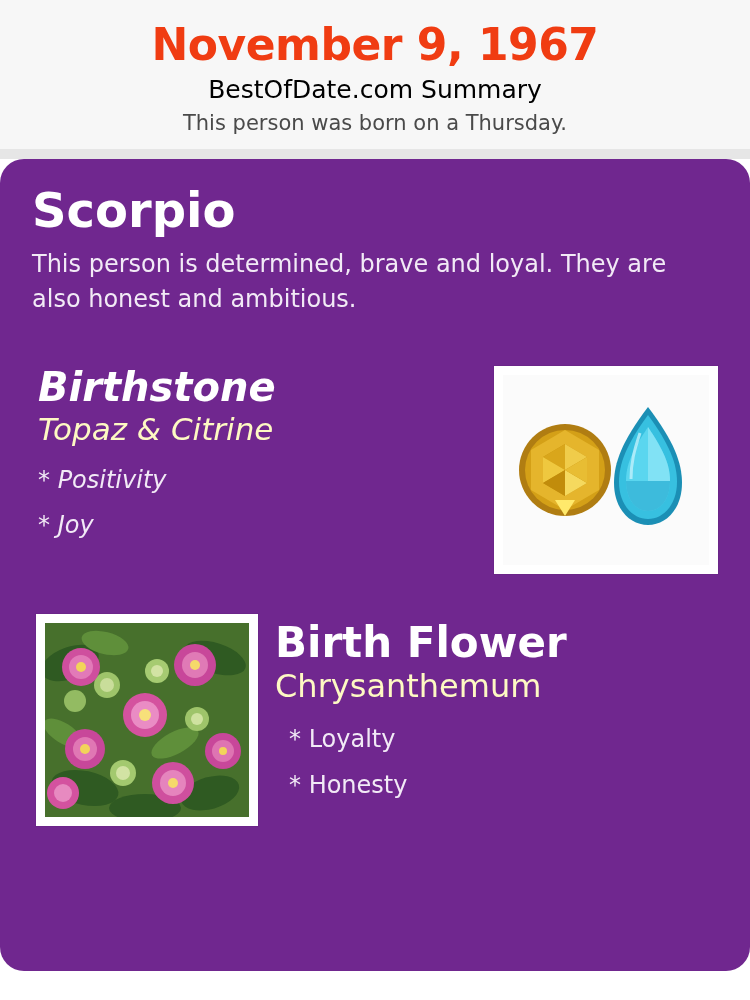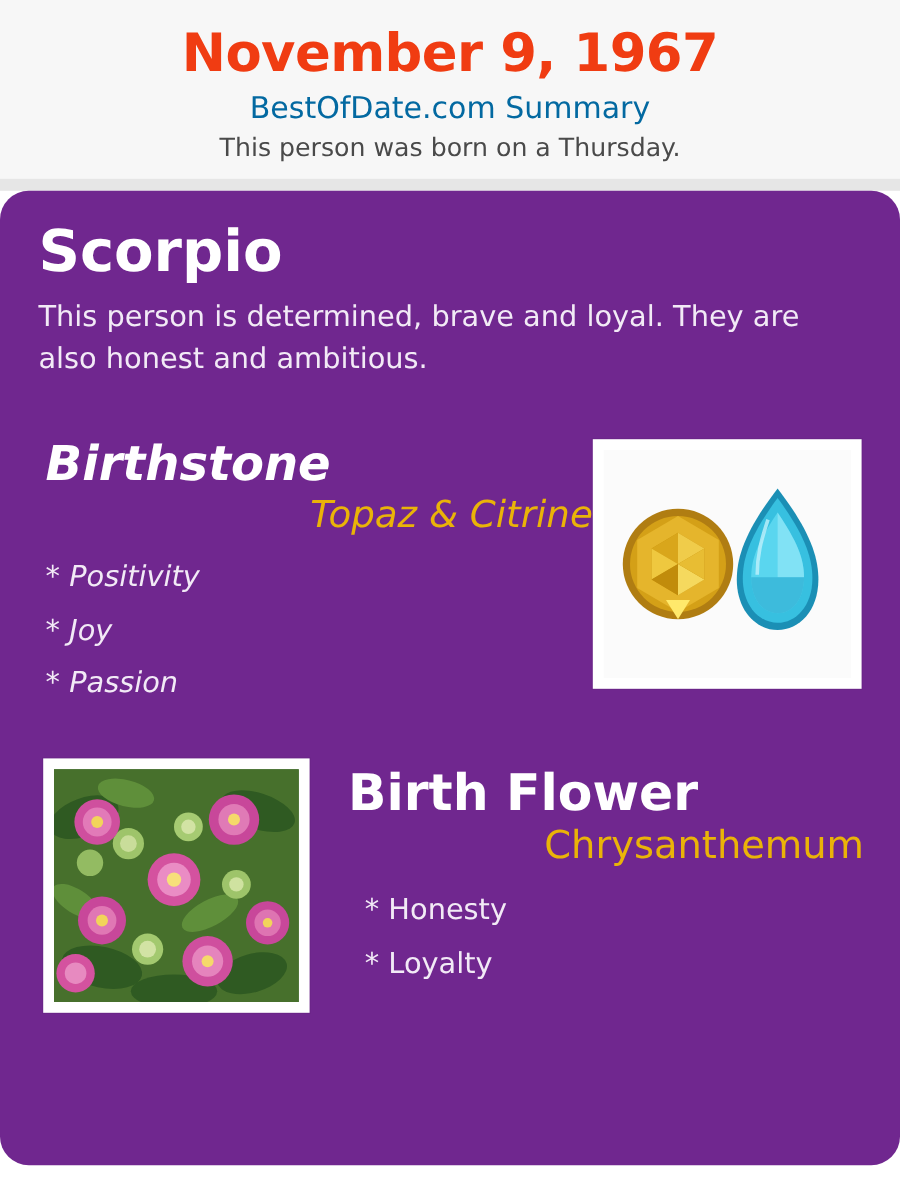--- a/index.html
+++ b/index.html
@@ -29,21 +29,21 @@
   }
   .header-date {
     color: #f03c12;
     font-size: 44px;
     font-weight: bold;
     line-height: 1.05;
     letter-spacing: -0.5px;
     margin: 0 0 8px 0;
   }
   .header-site {
-    color: #0369a1;
+    color: #000000;
     font-size: 25px;
     line-height: 1.15;
     margin: 0 0 6px 0;
   }
   .header-sub {
     color: #4a4a4a;
     font-size: 21px;
     line-height: 1.15;
     margin: 0;
   }
@@ -95,22 +95,21 @@
     font-size: 40px;
     font-weight: bold;
     line-height: 1.08;
     margin: 0 0 2px 0;
     color: #ffffff;
   }
   .section-sub {
     font-size: 31px;
     line-height: 1.2;
     margin: 0 0 10px 0;
-    color: #eab308;
-    text-align: right;
+    color: #fef9c3;
   }
   .bullets {
     list-style: none;
     margin: 0;
     padding: 0;
   }
   .bullets li {
     font-size: 24px;
     line-height: 1.86;
     color: #f2eaf6;
@@ -147,21 +146,21 @@
     flex: 0 0 auto;
   }
   .flower-canvas {
     width: 100%;
     height: 100%;
     display: block;
     background: #3f6b2a;
   }
   .flower-text {
     flex: 1 1 auto;
-    padding-left: 32px;
+    padding-left: 17px;
     padding-top: 6px;
   }
   .flower-text .section-title {
     font-size: 42px;
   }
   .flower-text .section-sub {
     font-size: 32px;
     margin-bottom: 12px;
   }
   .flower-text .bullets li {
@@ -188,21 +187,20 @@
     <div class="zodiac-title">Scorpio</div>
     <div class="zodiac-desc">This person is determined, brave and loyal. They are also honest and ambitious.</div>
 
     <div class="stone-row">
       <div class="stone-text">
         <div class="section-title">Birthstone</div>
         <div class="section-sub">Topaz &amp; Citrine</div>
         <ul class="bullets">
           <li>* Positivity</li>
           <li>* Joy</li>
-          <li>* Passion</li>
         </ul>
       </div>
 
       <div class="photo-frame stone-frame">
         <svg class="stone-canvas" viewBox="0 0 206 190">
           <rect x="0" y="0" width="206" height="190" fill="#fbfbfb"></rect>
 
           <g transform="translate(62,95)">
             <circle cx="0" cy="0" r="46" fill="#b07d12"></circle>
             <circle cx="0" cy="0" r="40" fill="#d4a017"></circle>
@@ -294,20 +292,20 @@
               <circle cx="0" cy="0" r="9" fill="#e78ac0"></circle>
             </g>
           </g>
         </svg>
       </div>
 
       <div class="flower-text">
         <div class="section-title">Birth Flower</div>
         <div class="section-sub">Chrysanthemum</div>
         <ul class="bullets">
+          <li>* Loyalty</li>
           <li>* Honesty</li>
-          <li>* Loyalty</li>
         </ul>
       </div>
     </div>
 
   </div>
 </div>
 
 </body></html>

